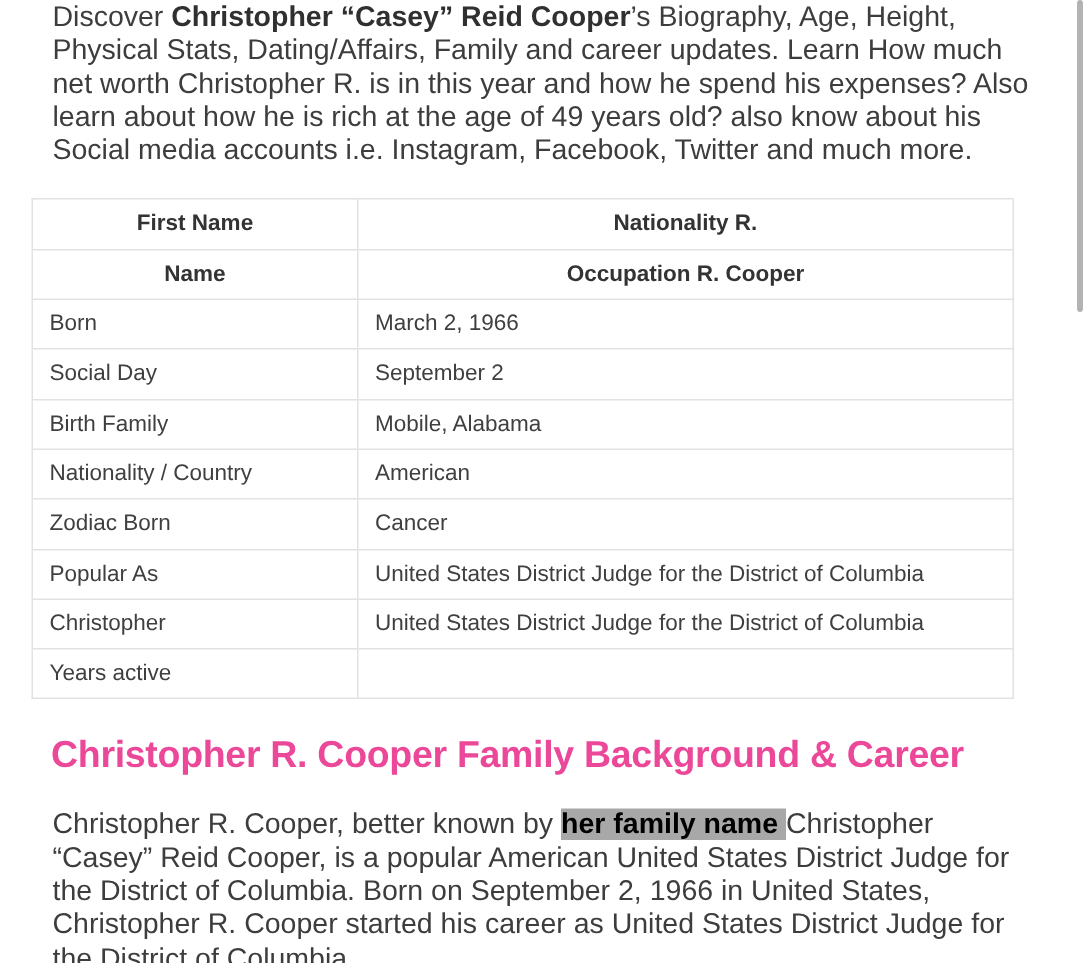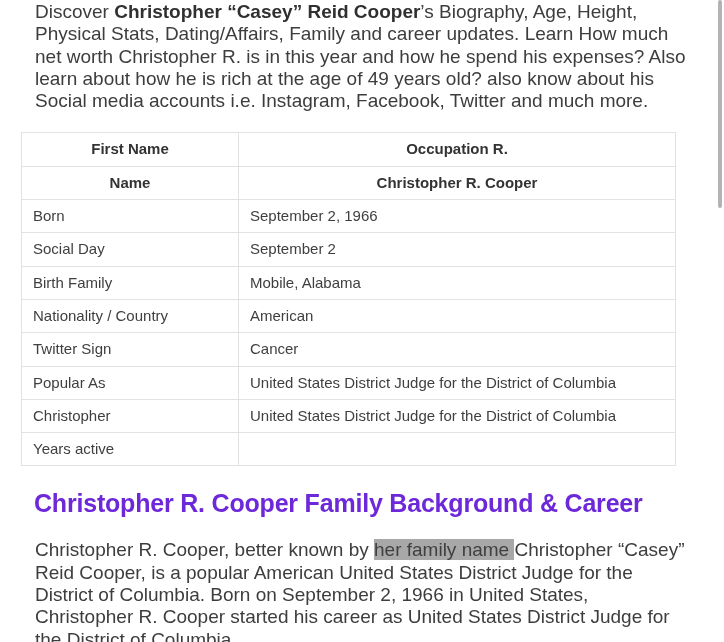--- a/index.html
+++ b/index.html
@@ -23,21 +23,22 @@
     line-height: 22.3px;
     margin: 0 34px 20px 35px;
     color: #3d3d3d;
   }
   p.body-text strong {
     font-weight: 700;
     color: #303030;
   }
   mark.name-highlight {
     background: #a8a8a8;
-    color: #404040;
+    color: #000000;
+    font-weight: bold;
   }
   table.bio-table {
     border-collapse: collapse;
     margin-left: 21px;
     width: 655px;
     font-size: 15px;
     line-height: 22.3px;
     color: #3f3f3f;
     table-layout: fixed;
   }
@@ -54,21 +55,21 @@
   tr.hdr-row td {
     text-align: center;
     font-weight: 700;
     color: #333333;
   }
   h2.section-heading {
     font-size: 25px;
     line-height: 30px;
     font-weight: 700;
     letter-spacing: -0.2px;
-    color: #6d28d9;
+    color: #ec4899;
     margin: 22px 34px 21px 34px;
     white-space: nowrap;
   }
   .scrollbar-thumb {
     position: absolute;
     top: 0;
     right: 2px;
     width: 4px;
     height: 208px;
     background: #b3b3b3;
@@ -81,44 +82,44 @@
 <div class="scrollbar-thumb"></div>
 
 <main class="page">
 
   <p class="body-text"><span>Discover </span><strong>Christopher “Casey” Reid Cooper</strong><span>’s Biography, Age, Height, Physical Stats, Dating/Affairs, Family and career updates. Learn How much net worth Christopher R. is in this year and how he spend his expenses? Also learn about how he is rich at the age of 49 years old? also know about his Social media accounts i.e. Instagram, Facebook, Twitter and much more.</span></p>
 
   <table class="bio-table">
     <tbody>
       <tr class="hdr-row">
         <td class="col-label">First Name</td>
-        <td>Occupation R.</td>
+        <td>Nationality R.</td>
       </tr>
       <tr class="hdr-row">
         <td class="col-label">Name</td>
-        <td>Christopher R. Cooper</td>
+        <td>Occupation R. Cooper</td>
       </tr>
       <tr>
         <td class="col-label">Born</td>
-        <td>September 2, 1966</td>
+        <td>March 2, 1966</td>
       </tr>
       <tr>
         <td class="col-label">Social Day</td>
         <td>September 2</td>
       </tr>
       <tr>
         <td class="col-label">Birth Family</td>
         <td>Mobile, Alabama</td>
       </tr>
       <tr>
         <td class="col-label">Nationality / Country</td>
         <td>American</td>
       </tr>
       <tr>
-        <td class="col-label">Twitter Sign</td>
+        <td class="col-label">Zodiac Born</td>
         <td>Cancer</td>
       </tr>
       <tr>
         <td class="col-label">Popular As</td>
         <td>United States District Judge for the District of Columbia</td>
       </tr>
       <tr>
         <td class="col-label">Christopher</td>
         <td>United States District Judge for the District of Columbia</td>
       </tr>

